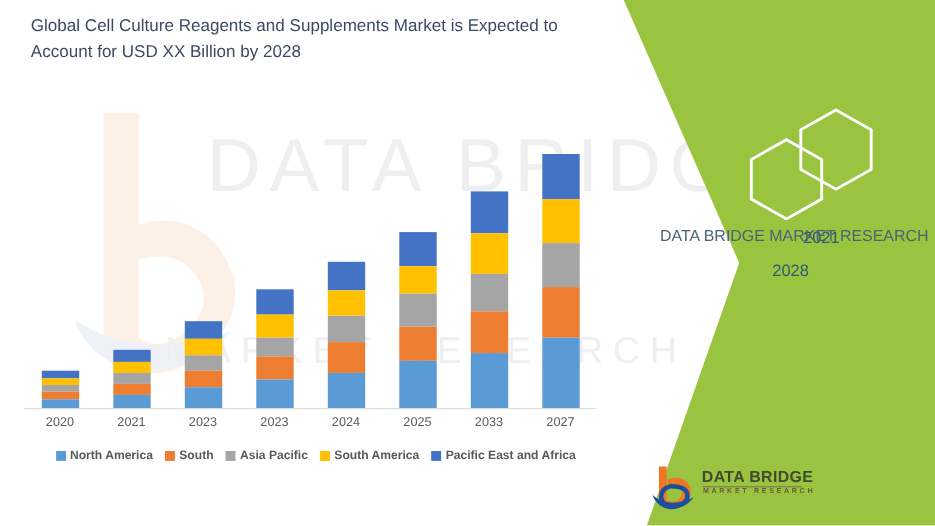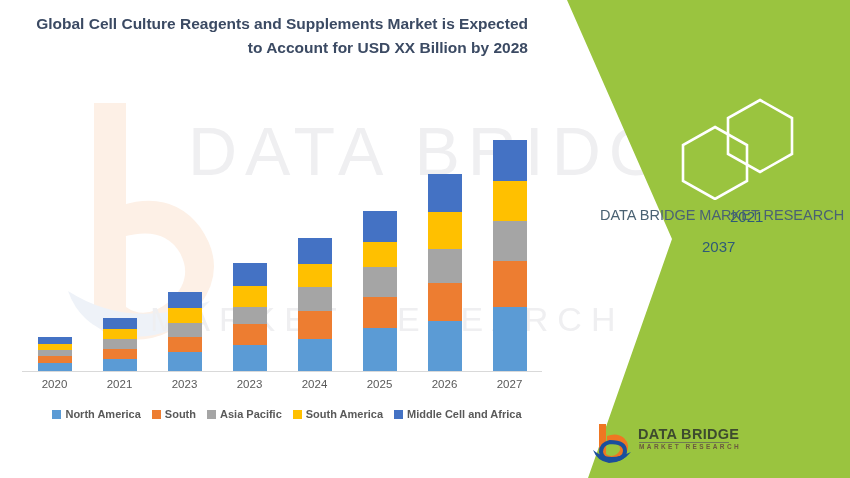--- a/index.html
+++ b/index.html
@@ -32,25 +32,25 @@
     white-space:nowrap;
     user-select:none;
   }
   .wm-data { left:188px; top:112px; font-size:68px; letter-spacing:8px; }
   .wm-market { left:150px; top:300px; font-size:34px; letter-spacing:9px; }
   .wm-logo { position:absolute; left:60px; top:95px; width:190px; height:260px; opacity:1; }
 
   
   .main-title {
     position:absolute; left:28px; top:12px; width:500px;
-    text-align:right;
+    text-align:left;
     color:#3b4a63;
     font-size:15.5px;
     line-height:24px;
-    font-weight:700;
+    font-weight:400;
   }
   .axis-line {
     position:absolute; left:22px; top:371px; width:520px; height:1px;
     background:#d9d9d9;
   }
   .bars {
     position:absolute; left:22px; top:100px; width:520px; height:271px;
     display:flex; align-items:flex-end; justify-content:space-around;
   }
   .bar-col {
@@ -204,21 +204,21 @@
         </div>
       </div>
     <div class="axis-line"></div>
     <div class="xlabels" id="xlabels">
         <div class="xlabel">2020</div>
         <div class="xlabel">2021</div>
         <div class="xlabel">2023</div>
         <div class="xlabel">2023</div>
         <div class="xlabel">2024</div>
         <div class="xlabel">2025</div>
-        <div class="xlabel">2026</div>
+        <div class="xlabel">2033</div>
         <div class="xlabel">2027</div>
       </div>
 
     <div class="legend" id="legend">
         <div class="legend-item">
           <span class="legend-swatch" style="background: rgb(91, 155, 213);"></span>
           <span class="legend-label">North America</span>
         </div>
         <div class="legend-item">
           <span class="legend-swatch" style="background: rgb(237, 125, 49);"></span>
@@ -227,39 +227,39 @@
         <div class="legend-item">
           <span class="legend-swatch" style="background: rgb(165, 165, 165);"></span>
           <span class="legend-label">Asia Pacific</span>
         </div>
         <div class="legend-item">
           <span class="legend-swatch" style="background: rgb(255, 192, 0);"></span>
           <span class="legend-label">South America</span>
         </div>
         <div class="legend-item">
           <span class="legend-swatch" style="background: rgb(68, 114, 196);"></span>
-          <span class="legend-label">Middle Cell and Africa</span>
+          <span class="legend-label">Pacific East and Africa</span>
         </div>
       </div>
   </div>
 
   <div class="green-panel">
     <svg width="850" height="478" viewBox="0 0 850 478">
       <polygon id="greenshape" points="567,0 850,0 850,478 588,478 672,239" fill="#9ac43f"></polygon>
     </svg>
   </div>
 
 
   <div class="hex-wrap">
     <svg width="200" height="105" viewBox="0 0 200 105">
       <polygon points="120,5 152,23 152,59 120,77 88,59 88,23" fill="none" stroke="#ffffff" stroke-width="2.6"></polygon>
       <polygon points="75,32 107,50 107,86 75,104 43,86 43,50" fill="none" stroke="#ffffff" stroke-width="2.6"></polygon>
     </svg>
     <div class="hex-label hex-2021">2021</div>
-    <div class="hex-label hex-2028">2037</div>
+    <div class="hex-label hex-2028">2028</div>
   </div>
 
   <div class="brand-text">DATA BRIDGE MARKET RESEARCH</div>
 
   <div class="logo-box">
     <svg width="44" height="44" viewBox="0 0 44 44" style="position:absolute;left:0;top:2px">
       <path d="M7 2 L7 30 Q7 38 15 40 Q28 42 34 32 Q39 23 32 16 Q25 10 15 14 L15 21 Q23 18 27 23 Q30 28 25 32 Q19 36 14 32 L14 2 Z" fill="#ef7622"></path>
       <path d="M1 28 Q16 41 39 30 Q30 41 17 41 Q5 39 1 28 Z" fill="#1b4f9c"></path>
       <path d="M18 20 Q33 20 33 29 Q33 37 20 38 Q10 38 9 30 Q9 22 18 20 Z" fill="none" stroke="#1b4f9c" stroke-width="4"></path>
     </svg>

